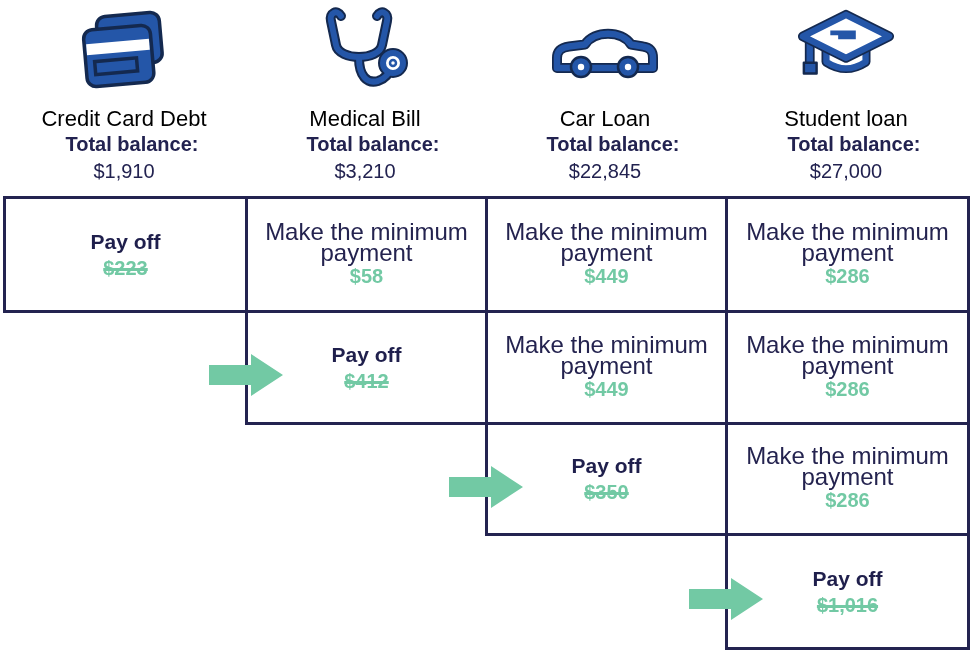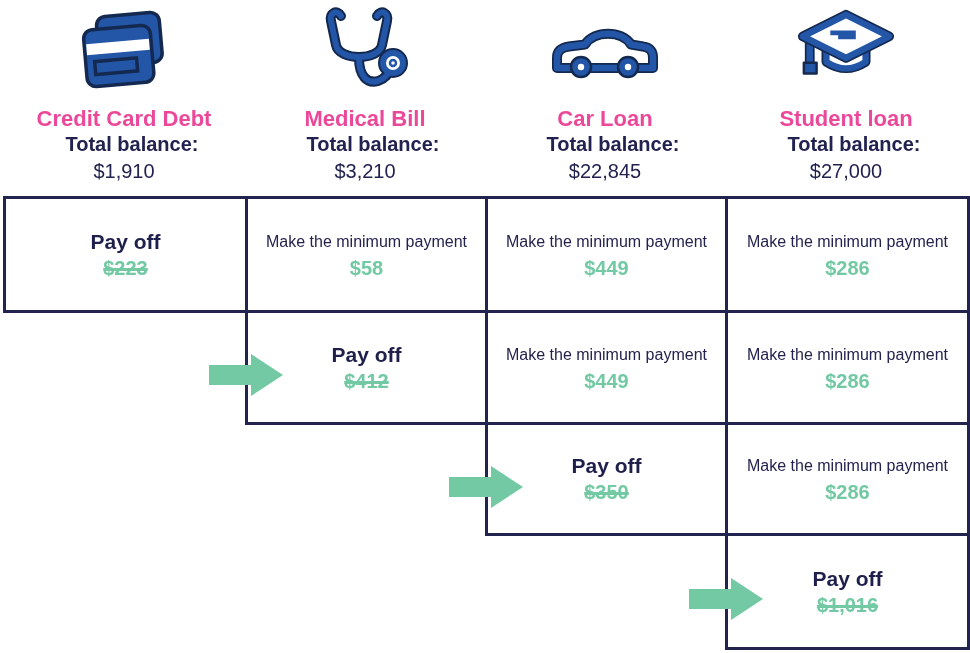--- a/index.html
+++ b/index.html
@@ -6,30 +6,30 @@
   .stage{
     position:relative;width:970px;height:653px;background:#ffffff;
     font-family:"Liberation Sans",sans-serif;color:#24234f;overflow:hidden;
   }
   
   .col-header{
     position:absolute;top:0;height:196px;display:flex;flex-direction:column;
     align-items:center;text-align:center;
   }
   .icon-box{height:106px;display:flex;align-items:center;justify-content:center;}
-  .col-title{font-size:22px;font-weight:bold;color:#ec4899;line-height:25px;}
+  .col-title{font-size:22px;font-weight:normal;color:#000000;line-height:25px;}
   .balance-label{font-size:20px;font-weight:bold;color:#222250;line-height:27px;margin-left:16px;}
   .balance-value{font-size:20px;color:#222250;line-height:27px;}
   
   .cell{
     position:absolute;box-sizing:border-box;border:3px solid #232350;
     display:flex;flex-direction:column;align-items:center;justify-content:center;
     text-align:center;padding:0 14px;
   }
-  .min-label{font-size:16px;line-height:26px;color:#24234f;}
+  .min-label{font-size:24px;line-height:21px;color:#24234f;}
   .payoff-label{font-size:21px;font-weight:bold;line-height:26px;color:#1f1f4c;}
   .amount{font-size:20px;font-weight:bold;color:#72c9a4;line-height:26px;}
   .strike{text-decoration:line-through;text-decoration-thickness:3px;}
   .arrow{position:absolute;width:76px;height:46px;}
 </style>
 </head>
 <body>
 
 <div class="stage">
 

